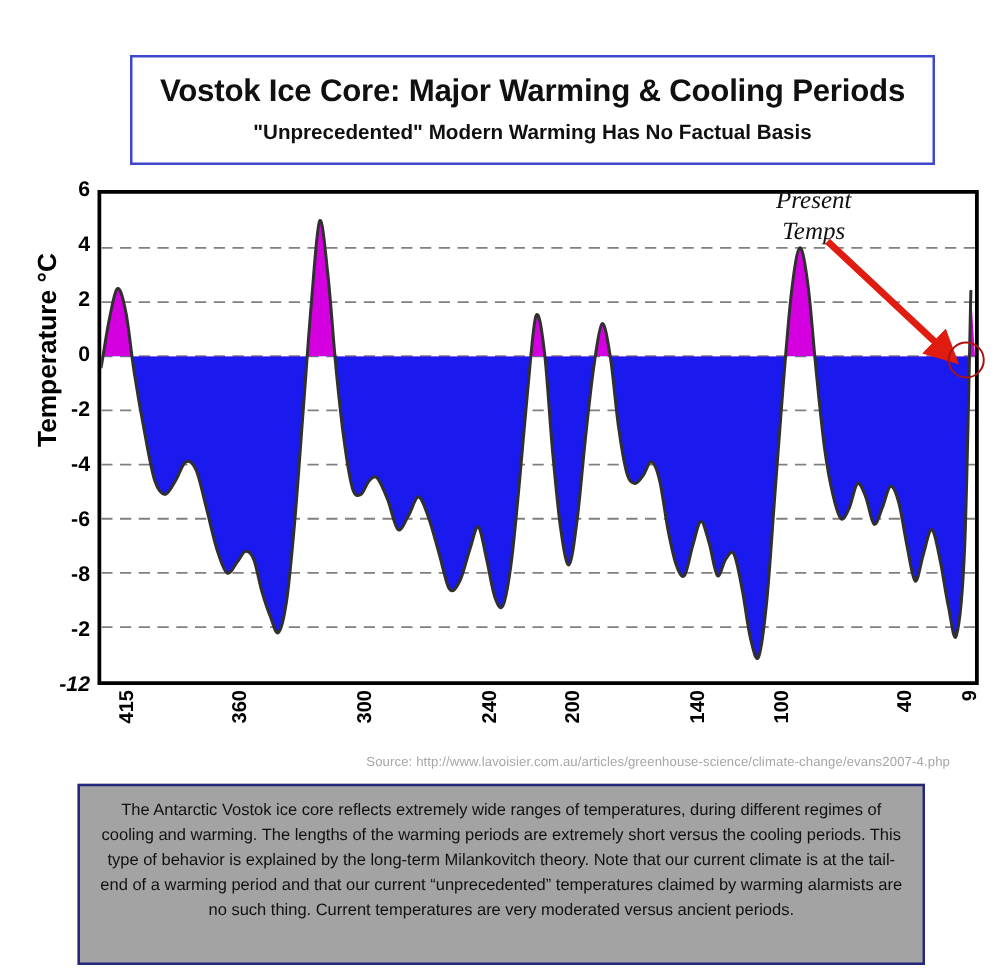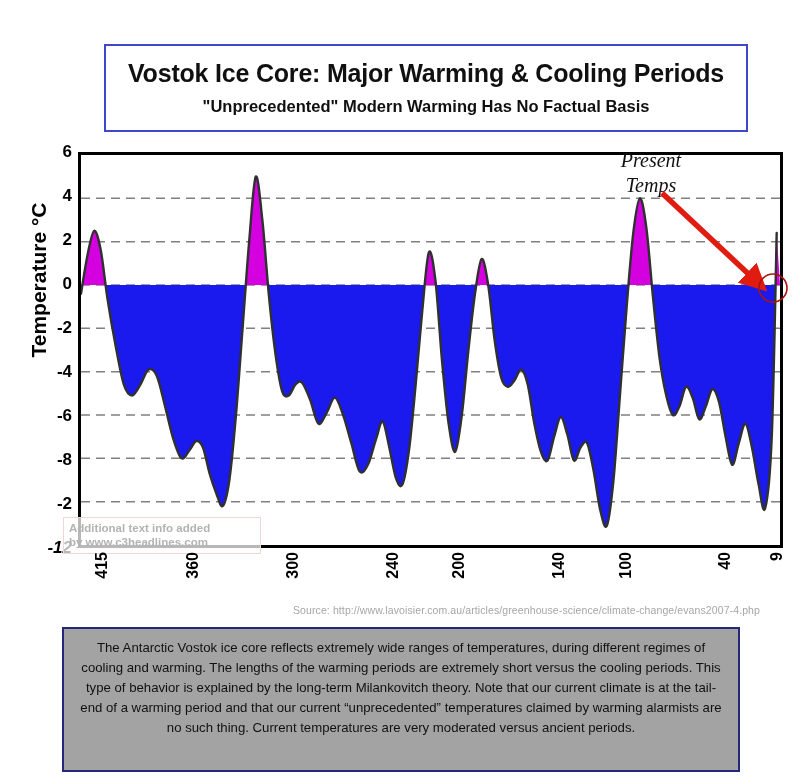--- a/index.html
+++ b/index.html
@@ -244,24 +244,20 @@
           <line x1="0" x2="699" y1="346.66666666666663" y2="346.66666666666663" stroke="#808080" stroke-width="1.5" stroke-dasharray="9,6"></line>
         </g>
       <g id="series-group">
         <path id="area-negative" d="M0.00,138.67C1.10,132.17 4.40,110.14 6.59,99.67C8.79,89.19 10.99,76.56 13.19,75.83C15.39,75.11 17.58,84.14 19.78,95.33C21.98,106.53 23.90,127.11 26.38,143.00C28.85,158.89 31.87,176.22 34.62,190.67C37.37,205.11 40.12,221.36 42.86,229.67C45.61,237.97 48.36,240.50 51.11,240.50C53.85,240.50 56.60,234.00 59.35,229.67C62.10,225.33 64.84,215.94 67.59,214.50C70.34,213.06 73.09,214.86 75.83,221.00C78.58,227.14 81.33,240.86 84.08,251.33C86.83,261.81 89.57,275.17 92.32,283.83C95.07,292.50 97.82,301.53 100.56,303.33C103.31,305.14 106.33,297.56 108.81,294.67C111.28,291.78 113.20,286.36 115.40,286.00C117.60,285.64 119.80,287.08 122.00,292.50C124.19,297.92 126.39,310.92 128.59,318.50C130.79,326.08 132.99,332.58 135.18,338.00C137.38,343.42 139.58,353.17 141.78,351.00C143.98,348.83 146.17,340.17 148.37,325.00C150.57,309.83 152.77,285.28 154.97,260.00C157.17,234.72 159.36,202.22 161.56,173.33C163.76,144.44 165.96,111.94 168.16,86.67C170.35,61.39 172.55,25.28 174.75,21.67C176.95,18.06 179.15,45.14 181.34,65.00C183.54,84.86 185.74,118.44 187.94,140.83C190.14,163.22 192.33,183.44 194.53,199.33C196.73,215.22 198.93,229.31 201.13,236.17C203.33,243.03 205.52,241.58 207.72,240.50C209.92,239.42 212.12,231.83 214.32,229.67C216.51,227.50 218.44,224.97 220.91,227.50C223.38,230.03 226.41,237.97 229.15,244.83C231.90,251.69 234.65,266.50 237.40,268.67C240.14,270.83 242.89,262.17 245.64,257.83C248.39,253.50 251.13,242.31 253.88,242.67C256.63,243.03 259.38,252.42 262.13,260.00C264.87,267.58 267.62,278.78 270.37,288.17C273.12,297.56 275.86,312.72 278.61,316.33C281.36,319.94 284.11,315.25 286.85,309.83C289.60,304.42 292.62,291.06 295.10,283.83C297.57,276.61 299.49,265.06 301.69,266.50C303.89,267.94 306.09,283.11 308.29,292.50C310.48,301.89 312.68,316.69 314.88,322.83C317.08,328.97 319.28,334.03 321.47,329.33C323.67,324.64 325.87,311.28 328.07,294.67C330.27,278.06 332.46,252.78 334.66,229.67C336.86,206.56 339.06,178.03 341.26,156.00C343.46,133.97 345.65,102.56 347.85,97.50C350.05,92.44 352.25,107.61 354.45,125.67C356.64,143.72 358.84,182.00 361.04,205.83C363.24,229.67 365.44,253.50 367.63,268.67C369.83,283.83 372.03,298.28 374.23,296.83C376.43,295.39 378.62,276.97 380.82,260.00C383.02,243.03 385.22,215.22 387.42,195.00C389.62,174.78 391.81,153.83 394.01,138.67C396.21,123.50 398.41,105.44 400.61,104.00C402.80,102.56 405.00,116.28 407.20,130.00C409.40,143.72 411.60,170.81 413.79,186.33C415.99,201.86 418.19,215.58 420.39,223.17C422.59,230.75 424.79,231.47 426.98,231.83C429.18,232.19 431.38,228.22 433.58,225.33C435.78,222.44 437.97,213.78 440.17,214.50C442.37,215.22 444.57,220.64 446.77,229.67C448.96,238.69 451.16,257.47 453.36,268.67C455.56,279.86 457.76,290.69 459.96,296.83C462.15,302.97 464.35,308.03 466.55,305.50C468.75,302.97 470.95,288.89 473.14,281.67C475.34,274.44 477.54,262.53 479.74,262.17C481.94,261.81 484.13,272.28 486.33,279.50C488.53,286.72 490.73,303.33 492.93,305.50C495.13,307.67 497.32,295.39 499.52,292.50C501.72,289.61 503.92,284.19 506.12,288.17C508.31,292.14 510.51,305.14 512.71,316.33C514.91,327.53 517.11,346.31 519.30,355.33C521.50,364.36 523.70,375.56 525.90,370.50C528.10,365.44 530.29,347.03 532.49,325.00C534.69,302.97 536.89,267.22 539.09,238.33C541.29,209.44 543.48,178.39 545.68,151.67C547.88,124.94 550.08,96.06 552.28,78.00C554.47,59.94 556.67,44.06 558.87,43.33C561.07,42.61 563.27,57.06 565.46,73.67C567.66,90.28 569.86,121.33 572.06,143.00C574.26,164.67 576.46,187.42 578.65,203.67C580.85,219.92 583.05,231.11 585.25,240.50C587.45,249.89 589.64,258.19 591.84,260.00C594.04,261.81 596.24,256.03 598.44,251.33C600.63,246.64 602.83,233.28 605.03,231.83C607.23,230.39 609.43,237.25 611.63,242.67C613.82,248.08 616.02,262.89 618.22,264.33C620.42,265.78 622.62,256.39 624.81,251.33C627.01,246.28 629.21,234.72 631.41,234.00C633.61,233.28 635.80,239.06 638.00,247.00C640.20,254.94 642.40,271.19 644.60,281.67C646.79,292.14 648.99,308.75 651.19,309.83C653.39,310.92 655.59,295.03 657.79,288.17C659.98,281.31 662.18,267.94 664.38,268.67C666.58,269.39 668.78,282.39 670.97,292.50C673.17,302.61 675.37,319.22 677.57,329.33C679.77,339.44 681.96,361.11 684.16,353.17C686.36,345.22 688.83,327.53 690.76,281.67C692.68,235.81 694.88,111.94 695.70,78.00L699,130.00L0,130.00Z" fill="#1a1aee" clip-path="url(#clip-below)"></path>
         <path id="area-positive" d="M0.00,138.67C1.10,132.17 4.40,110.14 6.59,99.67C8.79,89.19 10.99,76.56 13.19,75.83C15.39,75.11 17.58,84.14 19.78,95.33C21.98,106.53 23.90,127.11 26.38,143.00C28.85,158.89 31.87,176.22 34.62,190.67C37.37,205.11 40.12,221.36 42.86,229.67C45.61,237.97 48.36,240.50 51.11,240.50C53.85,240.50 56.60,234.00 59.35,229.67C62.10,225.33 64.84,215.94 67.59,214.50C70.34,213.06 73.09,214.86 75.83,221.00C78.58,227.14 81.33,240.86 84.08,251.33C86.83,261.81 89.57,275.17 92.32,283.83C95.07,292.50 97.82,301.53 100.56,303.33C103.31,305.14 106.33,297.56 108.81,294.67C111.28,291.78 113.20,286.36 115.40,286.00C117.60,285.64 119.80,287.08 122.00,292.50C124.19,297.92 126.39,310.92 128.59,318.50C130.79,326.08 132.99,332.58 135.18,338.00C137.38,343.42 139.58,353.17 141.78,351.00C143.98,348.83 146.17,340.17 148.37,325.00C150.57,309.83 152.77,285.28 154.97,260.00C157.17,234.72 159.36,202.22 161.56,173.33C163.76,144.44 165.96,111.94 168.16,86.67C170.35,61.39 172.55,25.28 174.75,21.67C176.95,18.06 179.15,45.14 181.34,65.00C183.54,84.86 185.74,118.44 187.94,140.83C190.14,163.22 192.33,183.44 194.53,199.33C196.73,215.22 198.93,229.31 201.13,236.17C203.33,243.03 205.52,241.58 207.72,240.50C209.92,239.42 212.12,231.83 214.32,229.67C216.51,227.50 218.44,224.97 220.91,227.50C223.38,230.03 226.41,237.97 229.15,244.83C231.90,251.69 234.65,266.50 237.40,268.67C240.14,270.83 242.89,262.17 245.64,257.83C248.39,253.50 251.13,242.31 253.88,242.67C256.63,243.03 259.38,252.42 262.13,260.00C264.87,267.58 267.62,278.78 270.37,288.17C273.12,297.56 275.86,312.72 278.61,316.33C281.36,319.94 284.11,315.25 286.85,309.83C289.60,304.42 292.62,291.06 295.10,283.83C297.57,276.61 299.49,265.06 301.69,266.50C303.89,267.94 306.09,283.11 308.29,292.50C310.48,301.89 312.68,316.69 314.88,322.83C317.08,328.97 319.28,334.03 321.47,329.33C323.67,324.64 325.87,311.28 328.07,294.67C330.27,278.06 332.46,252.78 334.66,229.67C336.86,206.56 339.06,178.03 341.26,156.00C343.46,133.97 345.65,102.56 347.85,97.50C350.05,92.44 352.25,107.61 354.45,125.67C356.64,143.72 358.84,182.00 361.04,205.83C363.24,229.67 365.44,253.50 367.63,268.67C369.83,283.83 372.03,298.28 374.23,296.83C376.43,295.39 378.62,276.97 380.82,260.00C383.02,243.03 385.22,215.22 387.42,195.00C389.62,174.78 391.81,153.83 394.01,138.67C396.21,123.50 398.41,105.44 400.61,104.00C402.80,102.56 405.00,116.28 407.20,130.00C409.40,143.72 411.60,170.81 413.79,186.33C415.99,201.86 418.19,215.58 420.39,223.17C422.59,230.75 424.79,231.47 426.98,231.83C429.18,232.19 431.38,228.22 433.58,225.33C435.78,222.44 437.97,213.78 440.17,214.50C442.37,215.22 444.57,220.64 446.77,229.67C448.96,238.69 451.16,257.47 453.36,268.67C455.56,279.86 457.76,290.69 459.96,296.83C462.15,302.97 464.35,308.03 466.55,305.50C468.75,302.97 470.95,288.89 473.14,281.67C475.34,274.44 477.54,262.53 479.74,262.17C481.94,261.81 484.13,272.28 486.33,279.50C488.53,286.72 490.73,303.33 492.93,305.50C495.13,307.67 497.32,295.39 499.52,292.50C501.72,289.61 503.92,284.19 506.12,288.17C508.31,292.14 510.51,305.14 512.71,316.33C514.91,327.53 517.11,346.31 519.30,355.33C521.50,364.36 523.70,375.56 525.90,370.50C528.10,365.44 530.29,347.03 532.49,325.00C534.69,302.97 536.89,267.22 539.09,238.33C541.29,209.44 543.48,178.39 545.68,151.67C547.88,124.94 550.08,96.06 552.28,78.00C554.47,59.94 556.67,44.06 558.87,43.33C561.07,42.61 563.27,57.06 565.46,73.67C567.66,90.28 569.86,121.33 572.06,143.00C574.26,164.67 576.46,187.42 578.65,203.67C580.85,219.92 583.05,231.11 585.25,240.50C587.45,249.89 589.64,258.19 591.84,260.00C594.04,261.81 596.24,256.03 598.44,251.33C600.63,246.64 602.83,233.28 605.03,231.83C607.23,230.39 609.43,237.25 611.63,242.67C613.82,248.08 616.02,262.89 618.22,264.33C620.42,265.78 622.62,256.39 624.81,251.33C627.01,246.28 629.21,234.72 631.41,234.00C633.61,233.28 635.80,239.06 638.00,247.00C640.20,254.94 642.40,271.19 644.60,281.67C646.79,292.14 648.99,308.75 651.19,309.83C653.39,310.92 655.59,295.03 657.79,288.17C659.98,281.31 662.18,267.94 664.38,268.67C666.58,269.39 668.78,282.39 670.97,292.50C673.17,302.61 675.37,319.22 677.57,329.33C679.77,339.44 681.96,361.11 684.16,353.17C686.36,345.22 688.83,327.53 690.76,281.67C692.68,235.81 694.88,111.94 695.70,78.00L699,130.00L0,130.00Z" fill="#d400e0" clip-path="url(#clip-above)"></path>
         <path id="series-line" fill="none" stroke-width="2.4" stroke-linejoin="round" stroke-linecap="round" d="M0.00,138.67C1.10,132.17 4.40,110.14 6.59,99.67C8.79,89.19 10.99,76.56 13.19,75.83C15.39,75.11 17.58,84.14 19.78,95.33C21.98,106.53 23.90,127.11 26.38,143.00C28.85,158.89 31.87,176.22 34.62,190.67C37.37,205.11 40.12,221.36 42.86,229.67C45.61,237.97 48.36,240.50 51.11,240.50C53.85,240.50 56.60,234.00 59.35,229.67C62.10,225.33 64.84,215.94 67.59,214.50C70.34,213.06 73.09,214.86 75.83,221.00C78.58,227.14 81.33,240.86 84.08,251.33C86.83,261.81 89.57,275.17 92.32,283.83C95.07,292.50 97.82,301.53 100.56,303.33C103.31,305.14 106.33,297.56 108.81,294.67C111.28,291.78 113.20,286.36 115.40,286.00C117.60,285.64 119.80,287.08 122.00,292.50C124.19,297.92 126.39,310.92 128.59,318.50C130.79,326.08 132.99,332.58 135.18,338.00C137.38,343.42 139.58,353.17 141.78,351.00C143.98,348.83 146.17,340.17 148.37,325.00C150.57,309.83 152.77,285.28 154.97,260.00C157.17,234.72 159.36,202.22 161.56,173.33C163.76,144.44 165.96,111.94 168.16,86.67C170.35,61.39 172.55,25.28 174.75,21.67C176.95,18.06 179.15,45.14 181.34,65.00C183.54,84.86 185.74,118.44 187.94,140.83C190.14,163.22 192.33,183.44 194.53,199.33C196.73,215.22 198.93,229.31 201.13,236.17C203.33,243.03 205.52,241.58 207.72,240.50C209.92,239.42 212.12,231.83 214.32,229.67C216.51,227.50 218.44,224.97 220.91,227.50C223.38,230.03 226.41,237.97 229.15,244.83C231.90,251.69 234.65,266.50 237.40,268.67C240.14,270.83 242.89,262.17 245.64,257.83C248.39,253.50 251.13,242.31 253.88,242.67C256.63,243.03 259.38,252.42 262.13,260.00C264.87,267.58 267.62,278.78 270.37,288.17C273.12,297.56 275.86,312.72 278.61,316.33C281.36,319.94 284.11,315.25 286.85,309.83C289.60,304.42 292.62,291.06 295.10,283.83C297.57,276.61 299.49,265.06 301.69,266.50C303.89,267.94 306.09,283.11 308.29,292.50C310.48,301.89 312.68,316.69 314.88,322.83C317.08,328.97 319.28,334.03 321.47,329.33C323.67,324.64 325.87,311.28 328.07,294.67C330.27,278.06 332.46,252.78 334.66,229.67C336.86,206.56 339.06,178.03 341.26,156.00C343.46,133.97 345.65,102.56 347.85,97.50C350.05,92.44 352.25,107.61 354.45,125.67C356.64,143.72 358.84,182.00 361.04,205.83C363.24,229.67 365.44,253.50 367.63,268.67C369.83,283.83 372.03,298.28 374.23,296.83C376.43,295.39 378.62,276.97 380.82,260.00C383.02,243.03 385.22,215.22 387.42,195.00C389.62,174.78 391.81,153.83 394.01,138.67C396.21,123.50 398.41,105.44 400.61,104.00C402.80,102.56 405.00,116.28 407.20,130.00C409.40,143.72 411.60,170.81 413.79,186.33C415.99,201.86 418.19,215.58 420.39,223.17C422.59,230.75 424.79,231.47 426.98,231.83C429.18,232.19 431.38,228.22 433.58,225.33C435.78,222.44 437.97,213.78 440.17,214.50C442.37,215.22 444.57,220.64 446.77,229.67C448.96,238.69 451.16,257.47 453.36,268.67C455.56,279.86 457.76,290.69 459.96,296.83C462.15,302.97 464.35,308.03 466.55,305.50C468.75,302.97 470.95,288.89 473.14,281.67C475.34,274.44 477.54,262.53 479.74,262.17C481.94,261.81 484.13,272.28 486.33,279.50C488.53,286.72 490.73,303.33 492.93,305.50C495.13,307.67 497.32,295.39 499.52,292.50C501.72,289.61 503.92,284.19 506.12,288.17C508.31,292.14 510.51,305.14 512.71,316.33C514.91,327.53 517.11,346.31 519.30,355.33C521.50,364.36 523.70,375.56 525.90,370.50C528.10,365.44 530.29,347.03 532.49,325.00C534.69,302.97 536.89,267.22 539.09,238.33C541.29,209.44 543.48,178.39 545.68,151.67C547.88,124.94 550.08,96.06 552.28,78.00C554.47,59.94 556.67,44.06 558.87,43.33C561.07,42.61 563.27,57.06 565.46,73.67C567.66,90.28 569.86,121.33 572.06,143.00C574.26,164.67 576.46,187.42 578.65,203.67C580.85,219.92 583.05,231.11 585.25,240.50C587.45,249.89 589.64,258.19 591.84,260.00C594.04,261.81 596.24,256.03 598.44,251.33C600.63,246.64 602.83,233.28 605.03,231.83C607.23,230.39 609.43,237.25 611.63,242.67C613.82,248.08 616.02,262.89 618.22,264.33C620.42,265.78 622.62,256.39 624.81,251.33C627.01,246.28 629.21,234.72 631.41,234.00C633.61,233.28 635.80,239.06 638.00,247.00C640.20,254.94 642.40,271.19 644.60,281.67C646.79,292.14 648.99,308.75 651.19,309.83C653.39,310.92 655.59,295.03 657.79,288.17C659.98,281.31 662.18,267.94 664.38,268.67C666.58,269.39 668.78,282.39 670.97,292.50C673.17,302.61 675.37,319.22 677.57,329.33C679.77,339.44 681.96,361.11 684.16,353.17C686.36,345.22 688.83,327.53 690.76,281.67C692.68,235.81 694.88,111.94 695.70,78.00" stroke="#303030"></path>
       </g>
     </svg>
   </div>
 
-  <div id="watermark">
-    <div>Additional text info added</div>
-    <div>by www.c3headlines.com</div>
-  </div>
 
   <div id="x-labels">
       <div class="x-tick-label" style="left: 14.9646px;">415</div>
       <div class="x-tick-label" style="left: 106.415px;">360</div>
       <div class="x-tick-label" style="left: 206.179px;">300</div>
       <div class="x-tick-label" style="left: 305.943px;">240</div>
       <div class="x-tick-label" style="left: 372.453px;">200</div>
       <div class="x-tick-label" style="left: 472.217px;">140</div>
       <div class="x-tick-label" style="left: 538.726px;">100</div>
       <div class="x-tick-label" style="left: 638.491px;">40</div>

